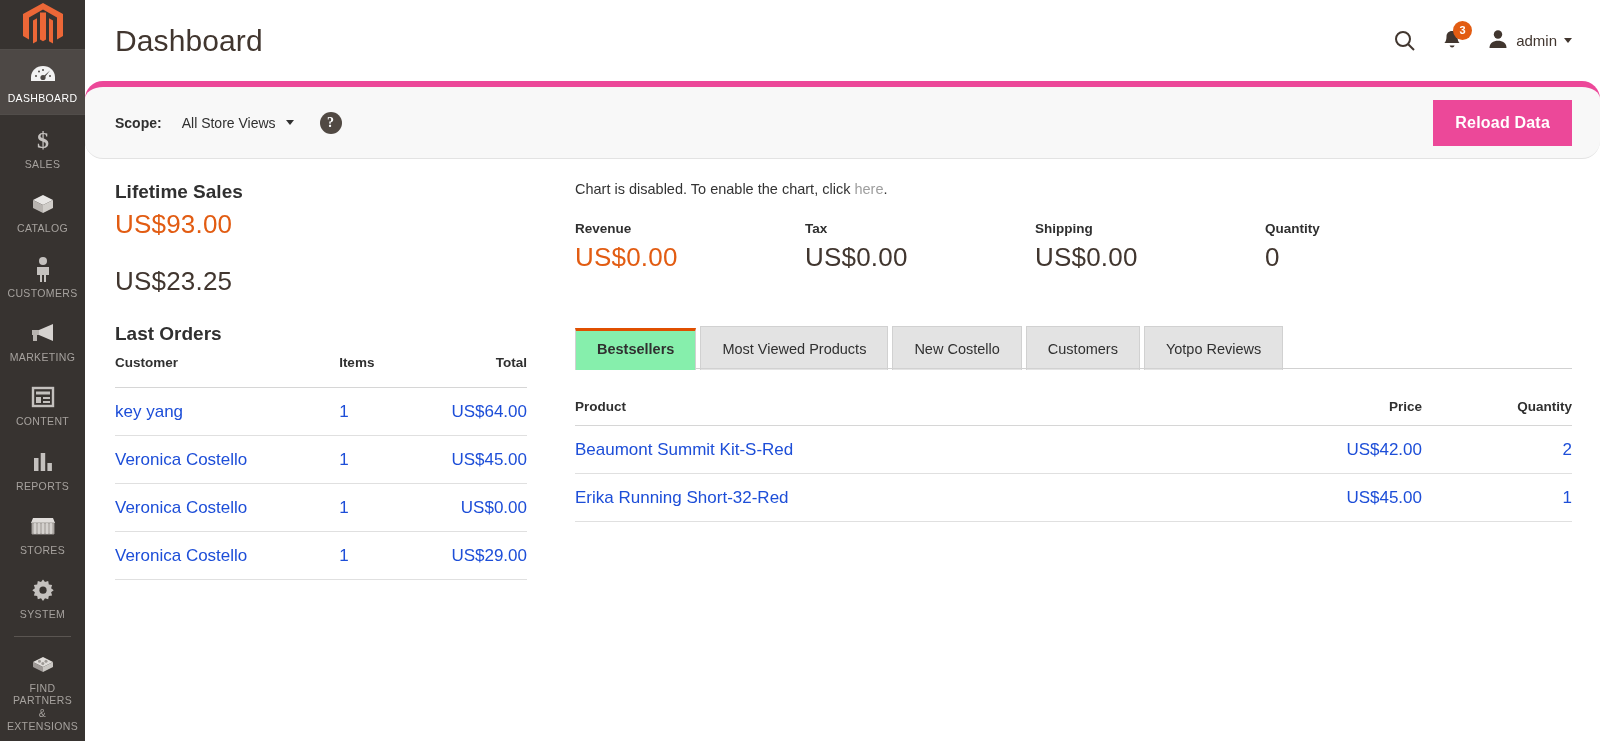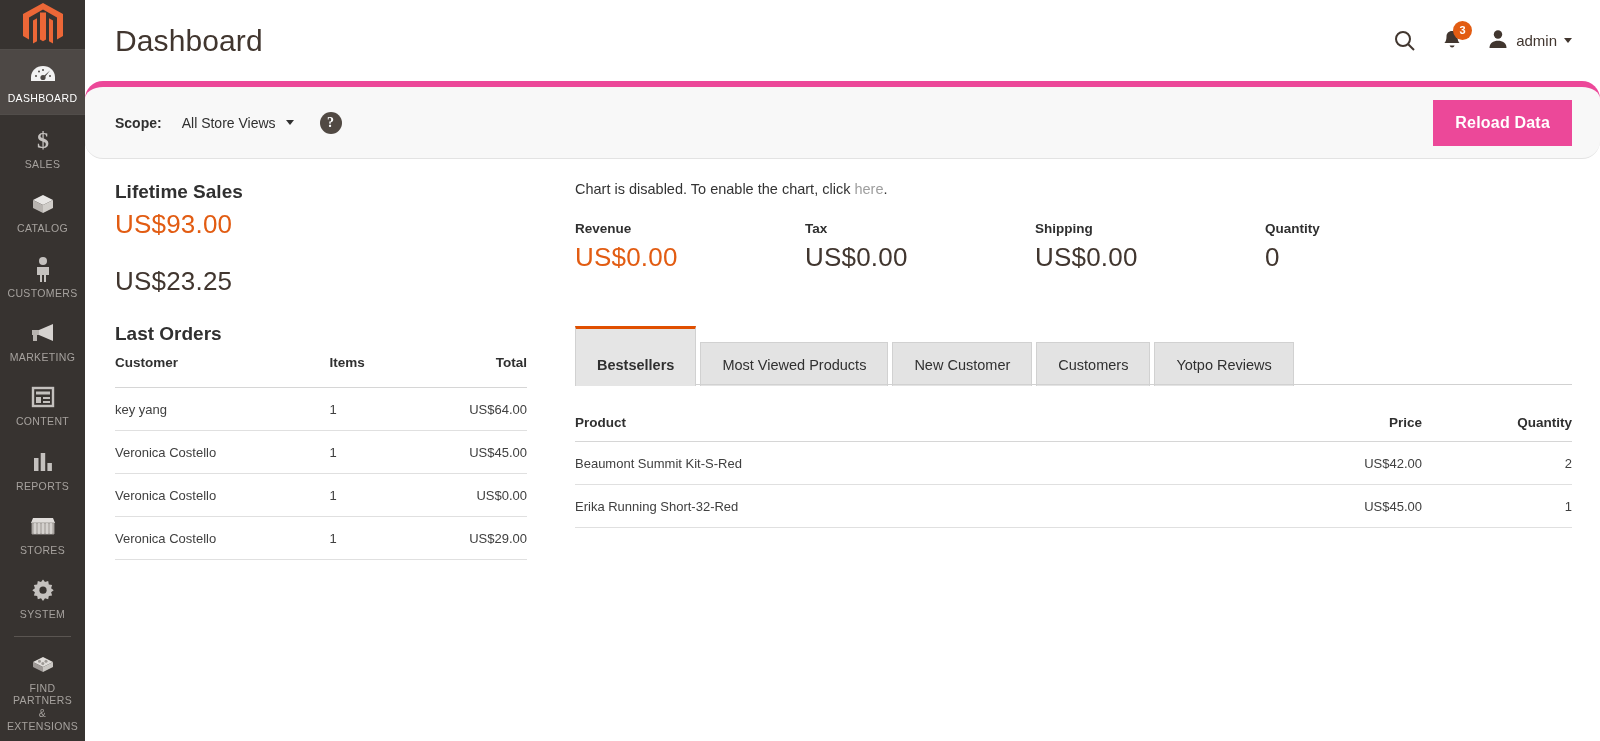--- a/index.html
+++ b/index.html
@@ -90,21 +90,21 @@
   .sec-title { font-size:19px; font-weight:bold; color:#303030; margin-bottom: 6px; }
   .big-amount { font-size:26px; color:#41362f; margin-bottom: 26px; letter-spacing:.2px; }
   .big-amount.accent { color:#e25c12; }
 
   table.dash { width:100%; border-collapse:collapse; margin-top:2px; }
   table.dash th {
     text-align:left; font-size:13.5px; font-weight:bold; color:#303030;
     padding: 4px 0 17px; border-bottom:1px solid #d6d6d6;
   }
   table.dash td {
-    font-size:13px; color:#404040; padding: 14px 0 13px;
+    font-size:17px; color:#1d4ed8; padding: 14px 0 13px;
     border-bottom:1px solid #e0e0e0;
   }
   table.dash th.r, table.dash td.r { text-align:right; }
   .sec-block { margin-bottom: 26px; }
 
   .chart-msg { font-size:14.5px; color:#333; margin-bottom: 24px; }
   .chart-msg a { color:#9e9e9e; text-decoration:none; cursor:pointer; }
 
   .kpis { display:flex; margin-bottom: 52px; }
   .kpi { flex:0 0 230px; }
@@ -112,23 +112,23 @@
   .kpi-value { font-size:26px; color:#41362f; letter-spacing:.2px; }
   .kpi-value.accent { color:#e25c12; }
 
   .tabs { display:flex; align-items:flex-end; gap:4px; position:relative; }
   .tab {
     background:#e3e3e3; border:1px solid #d1d1d1; border-bottom:none;
     padding: 14px 21px 13px; font-size:14.5px; color:#303030; cursor:pointer;
     position:relative; top:1px;
   }
   .tab.active {
-    background:#e5e5e5; color:#303030; font-weight:bold;
+    background:#86efac; color:#303030; font-weight:bold;
     border-top:3px solid #e04f00; border-left:1px solid #d1d1d1; border-right:1px solid #d1d1d1;
-    padding-top: 28px; z-index:2;
+    padding-top: 10px; z-index:2;
   }
   .tab-panel { border-top:1px solid #d1d1d1; margin-top:-1px; padding-top: 24px; position:relative; }
   .tab-panel table.dash th { padding-bottom: 11px; }
 </style>
 </head>
 <body>
 
 <div class="app">
 
   <nav class="sidebar">
@@ -371,21 +371,21 @@
           </div>
           <div class="kpi">
             <div class="kpi-label">Quantity</div>
             <div class="kpi-value">0</div>
           </div>
         </div>
 
         <div class="tabs">
           <div class="tab active">Bestsellers</div>
           <div class="tab">Most Viewed Products</div>
-          <div class="tab">New Customer</div>
+          <div class="tab">New Costello</div>
           <div class="tab">Customers</div>
           <div class="tab">Yotpo Reviews</div>
         </div>
 
         <div class="tab-panel">
           <table class="dash">
             <thead>
               <tr>
                 <th>Product</th>
                 <th class="r" style="width:160px;">Price</th>

